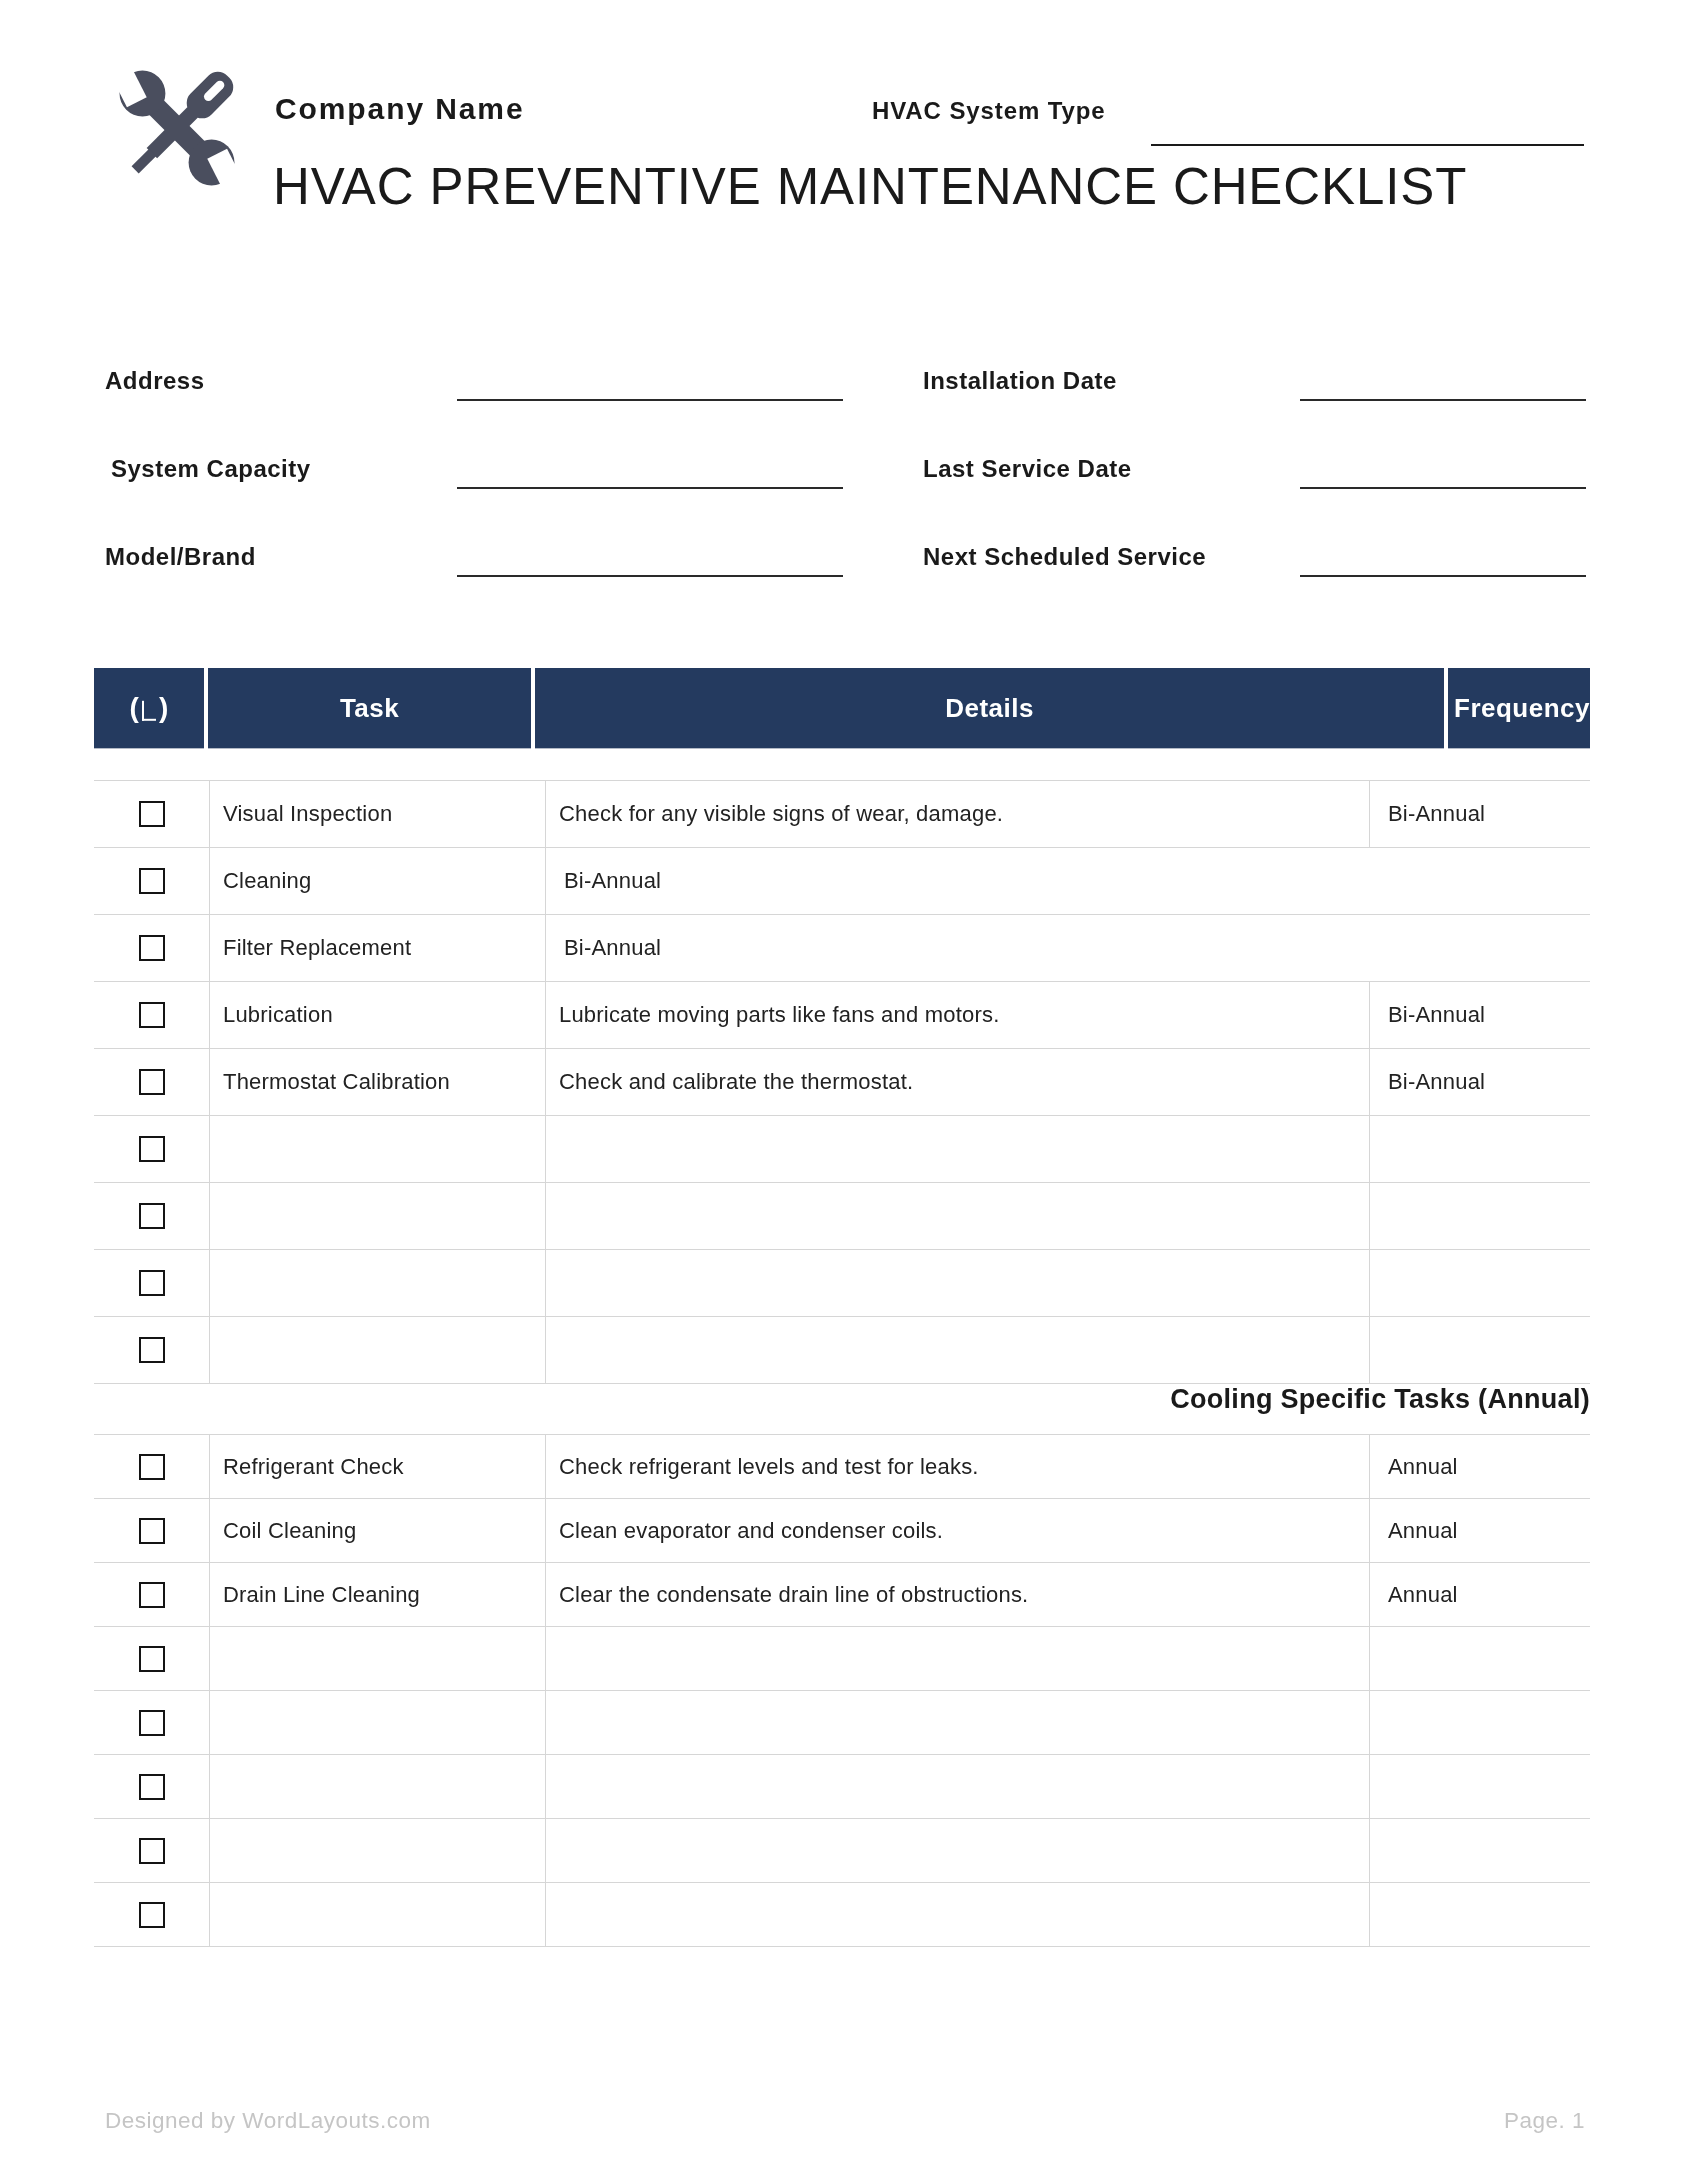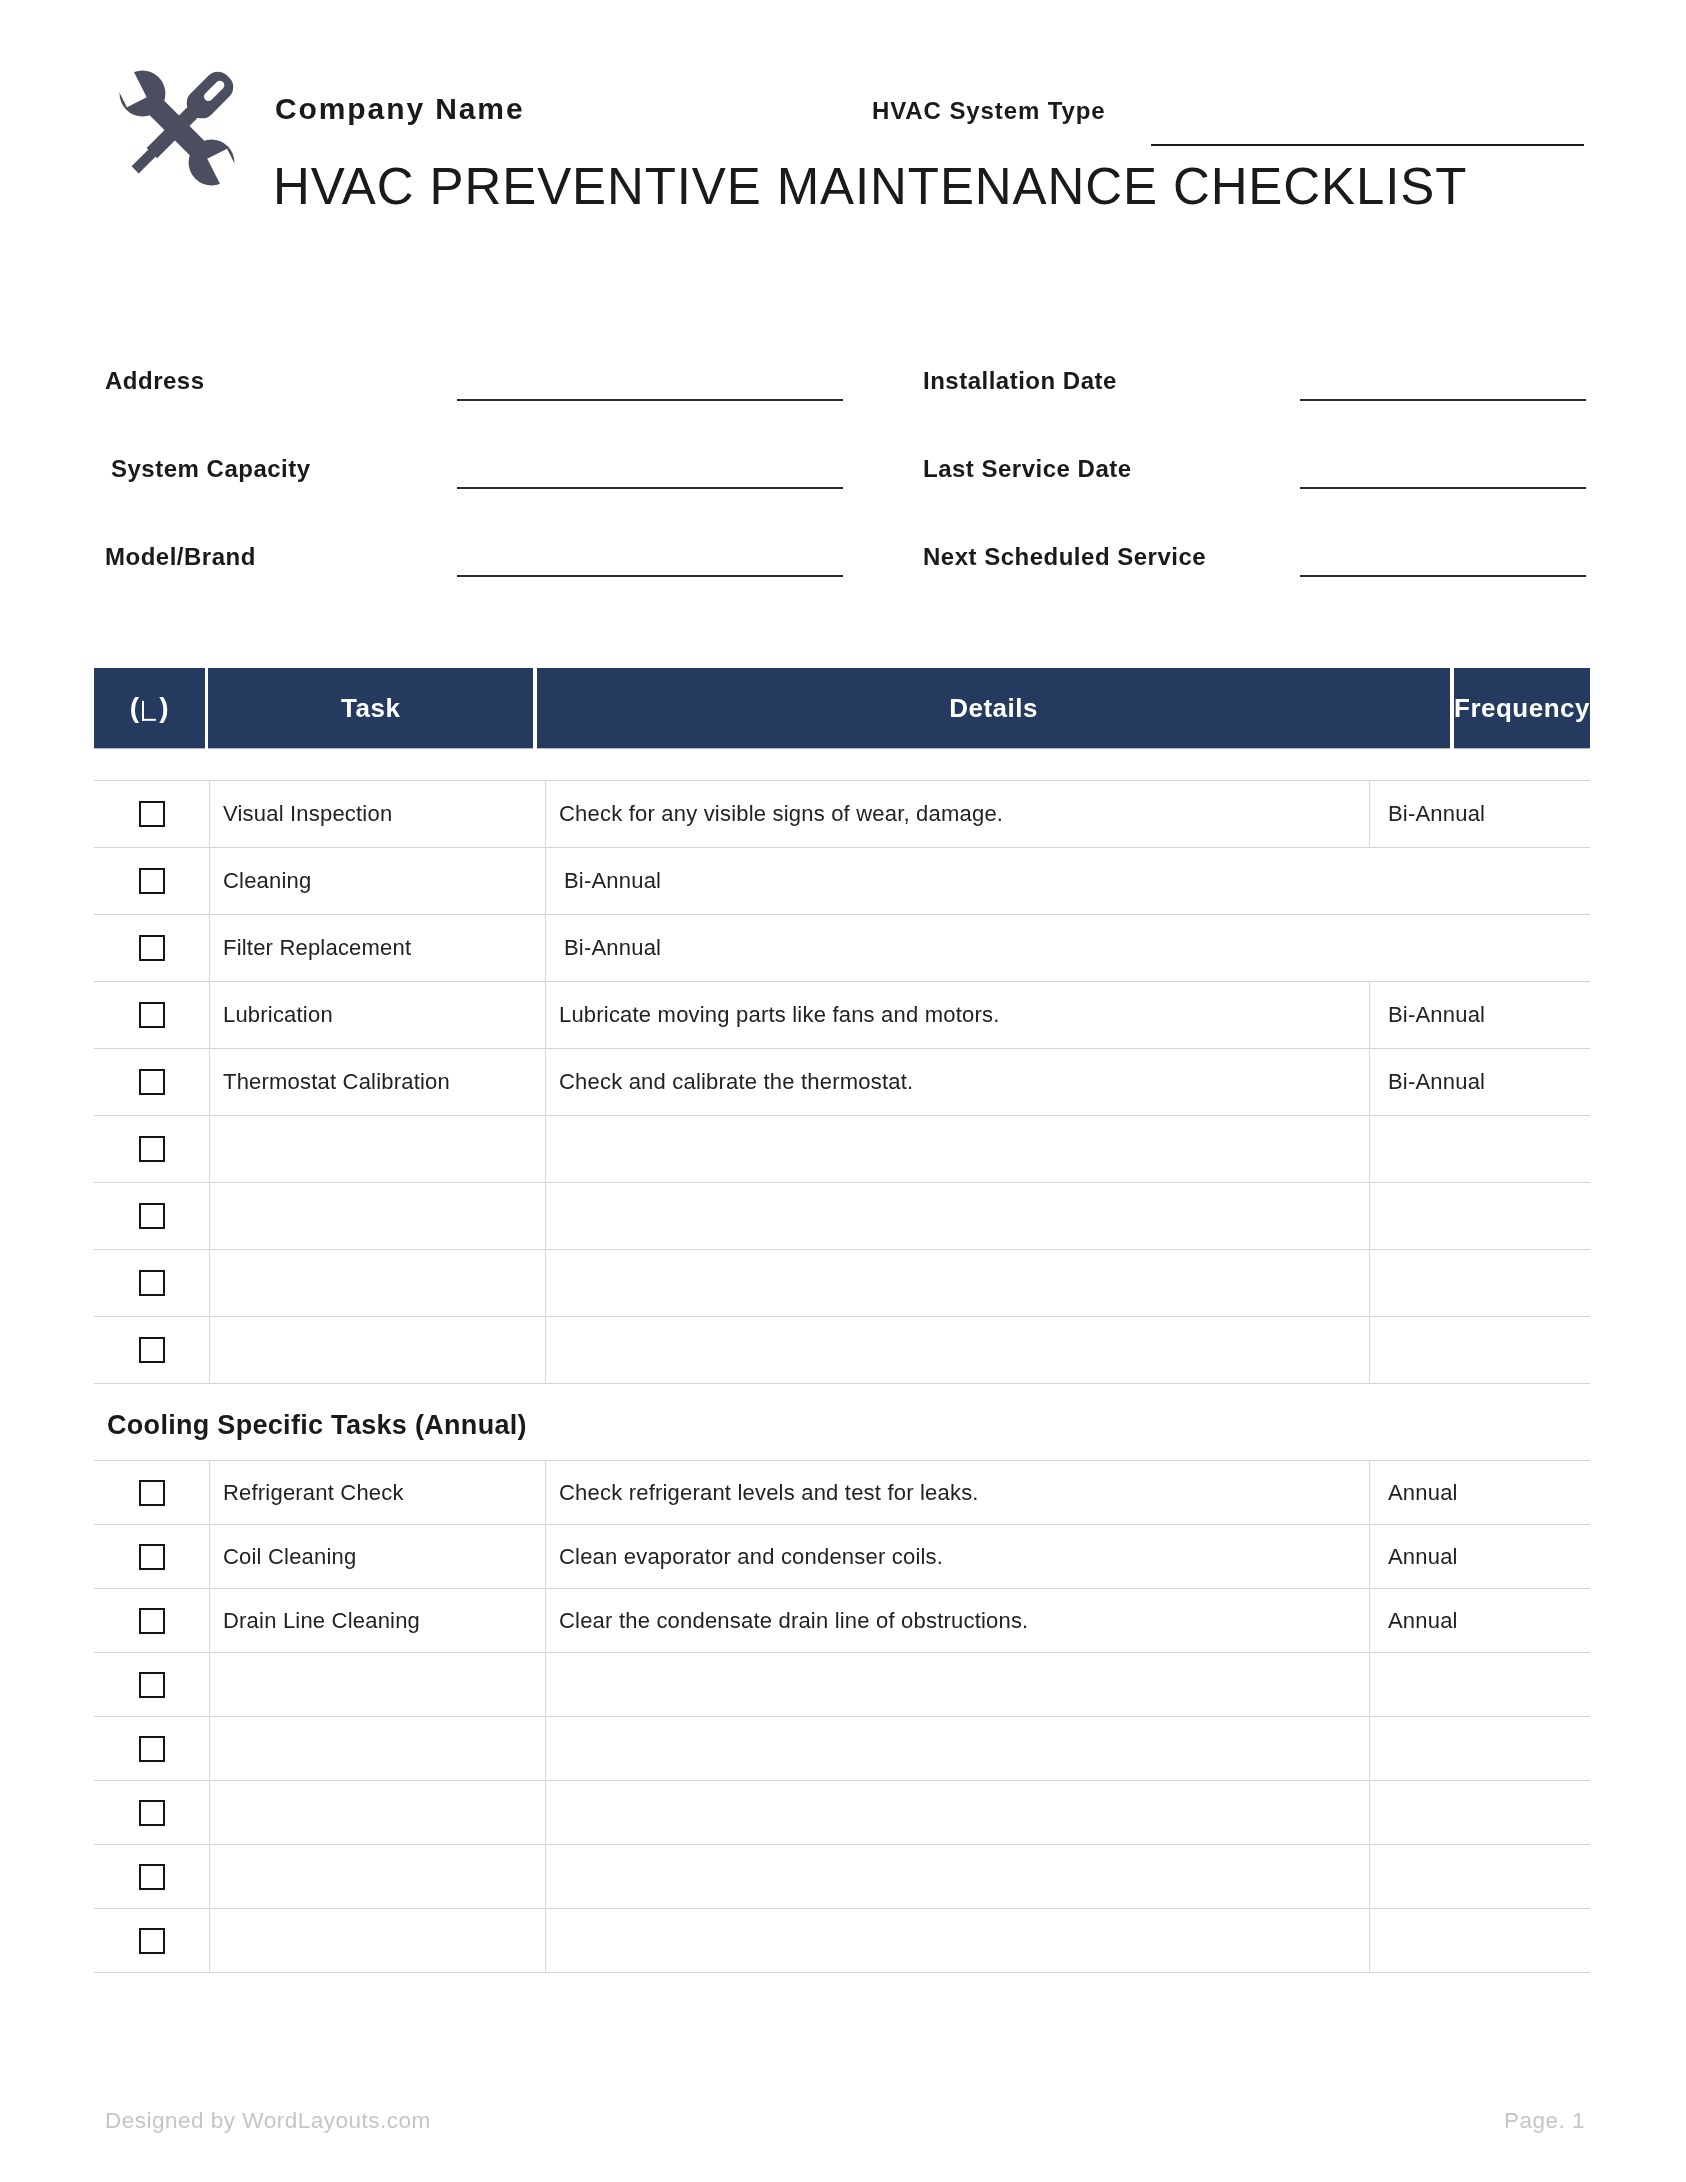--- a/index.html
+++ b/index.html
@@ -29,27 +29,27 @@
   
   .thead{position:absolute;left:94px;top:668px;width:1496px;height:81px;display:flex;gap:3.7px;}
   .thead .hc{
     background:var(--header-bg);color:#fff;font-weight:bold;font-size:26px;
     display:flex;align-items:center;justify-content:center;letter-spacing:0.5px;
     border-bottom:1.9px solid #b3bac6;
   }
   .hc1{width:114px;}
   .hc2{width:334px;}
   .hc3{width:940px;}
-  .hc4{flex:1;}
+  .hc4{flex:1;padding-left:6px;}
   .paren{font-size:28px;font-weight:bold;}
   .cbx-partial{display:inline-block;width:14px;height:19.7px;border-left:2.8px solid #fff;border-bottom:2.8px solid #fff;margin:0 2.8px;transform:translateY(2.8px);}
   
   .sections{position:absolute;left:94px;top:780px;width:1496px;}
   .section-title{font-size:27px;font-weight:bold;margin:0 0 19px 13px;letter-spacing:0.3px;}
-  .section + .section{margin-top:26px;}
+  .section + .section{text-align:right;}
   .rows{border-bottom:1.9px solid var(--grid);}
   .row{display:flex;height:67px;border-top:1.9px solid var(--grid);}
   .section:nth-child(2) .row{height:64px;}
   .cell{display:flex;align-items:center;font-size:22px;color:var(--row-text);letter-spacing:0.2px;}
   .c1{width:116px;border-right:1.9px solid var(--grid);justify-content:center;}
   .c2{width:336px;border-right:1.9px solid var(--grid);padding-left:13px;}
   .c3{width:824px;border-right:1.9px solid var(--grid);padding-left:13px;}
   .c4{flex:1;padding-left:18px;}
   .checkbox{width:26px;height:26px;border:2.8px solid #141414;background:#fff;}
   

